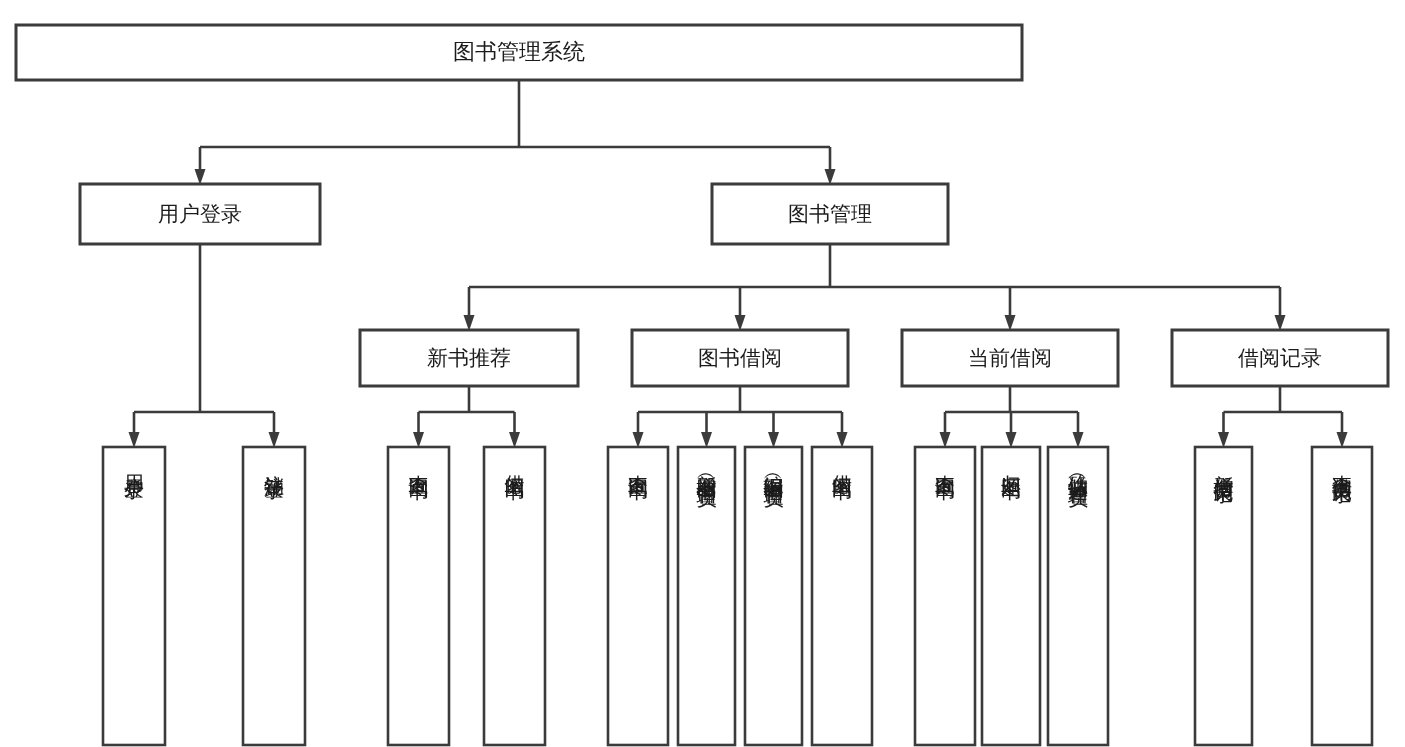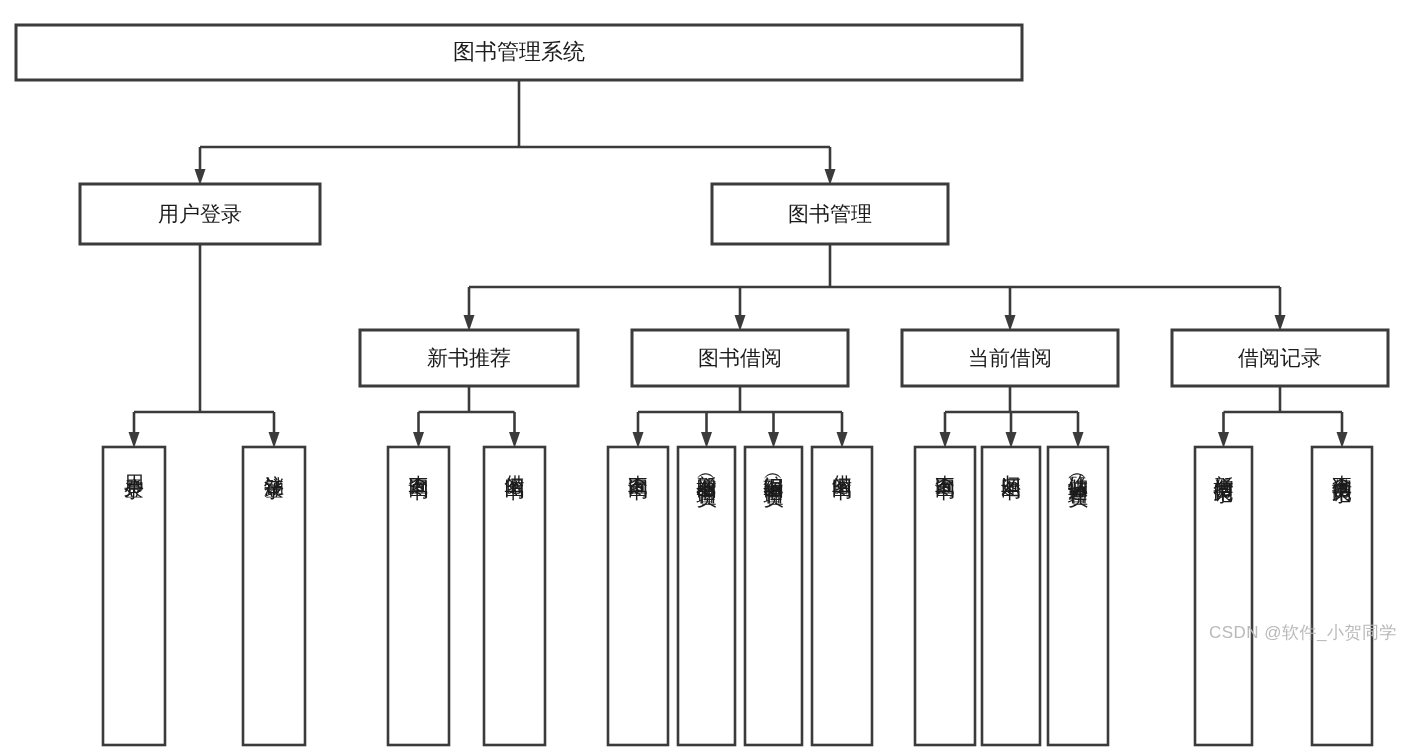--- a/index.html
+++ b/index.html
@@ -264,14 +264,13 @@
       <div class="vlabel-wrap" style="left: 1048px; top: 447px; width: 60px; height: 278px;">
         <div class="vlabel">确认归还（管理员）</div>
       </div>
       <div class="vlabel-wrap" style="left: 1195px; top: 447px; width: 57px; height: 278px;">
         <div class="vlabel">新增借阅记录</div>
       </div>
       <div class="vlabel-wrap" style="left: 1312px; top: 447px; width: 60px; height: 278px;">
         <div class="vlabel">查询借阅记录</div>
       </div>
     </div>
-  <div class="watermark">CSDN @软件_小贺同学</div>
 </div>
 
 </body></html>

